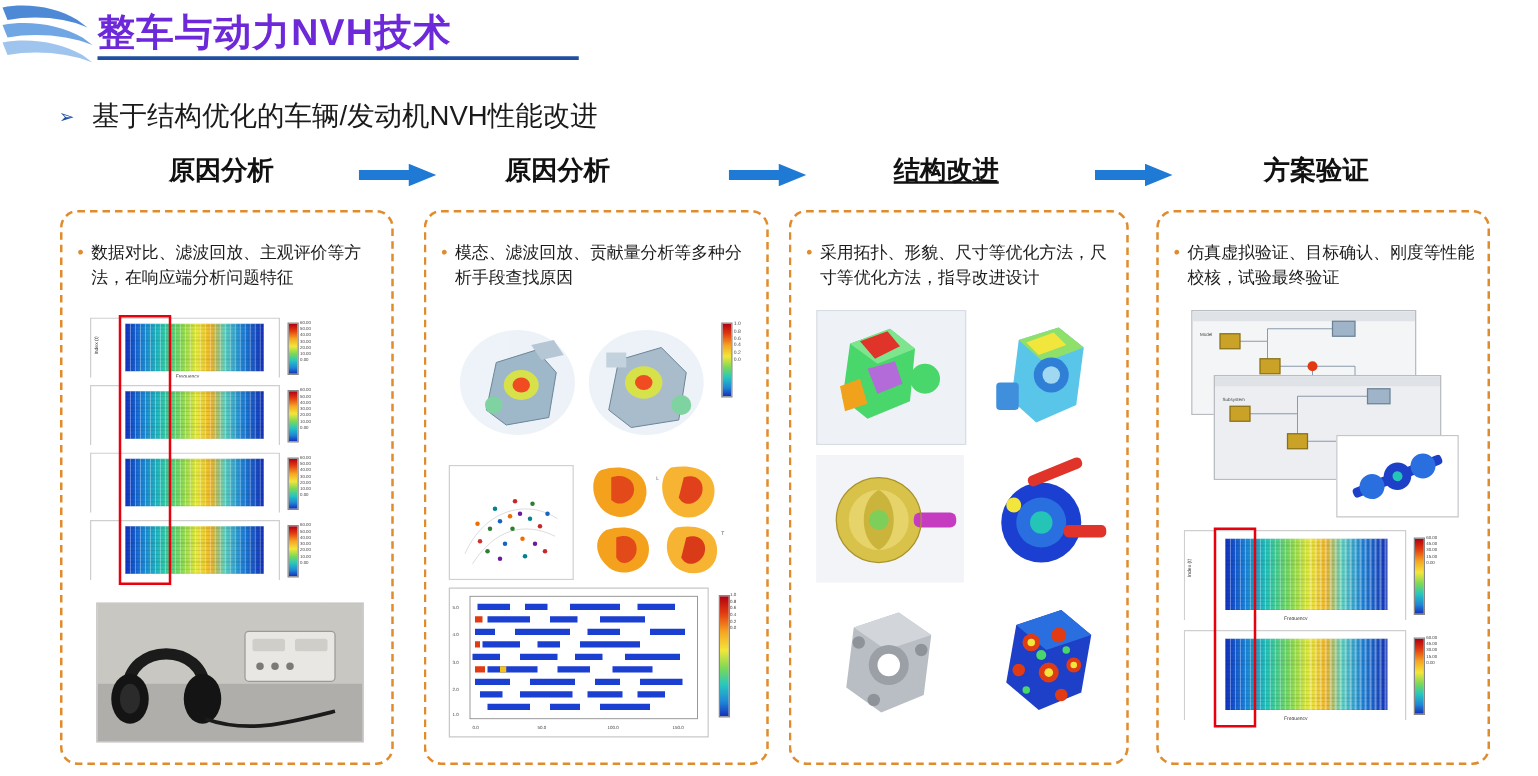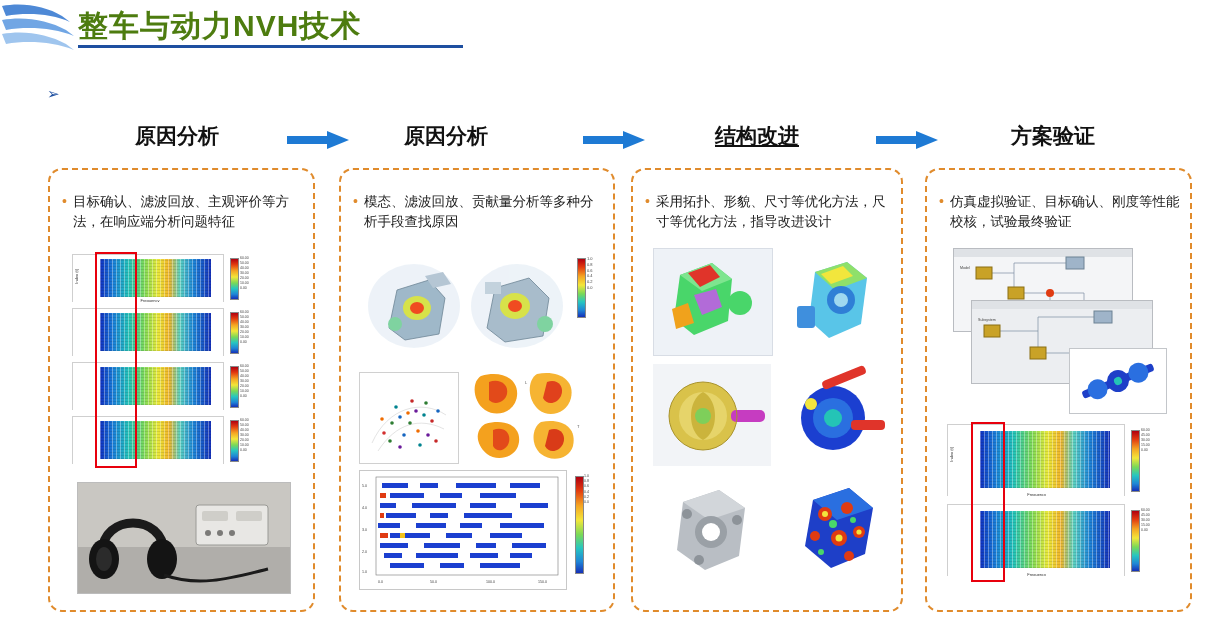--- a/index.html
+++ b/index.html
@@ -27,21 +27,21 @@
     left: 0; top: 0;
     width: 520px;
     height: 60px;
   }
   .header-title {
     position: absolute;
     left: 78px;
     top: 6px;
     font-size: 30px;
     font-weight: bold;
-    color: #4d7c0f;
+    color: #6d28d9;
     letter-spacing: 1px;
     white-space: nowrap;
   }
   .title-underline {
     position: absolute;
     left: 78px;
     top: 45px;
     width: 385px;
     height: 3px;
     background: #1e4fa0;
@@ -209,41 +209,42 @@
     <path d="M2,6 C22,2 46,6 62,16 L70,22 C52,14 28,12 6,16 Z" fill="#2f74cf" opacity="0.85"></path>
     <path d="M2,20 C24,16 48,20 66,30 L74,36 C54,28 28,26 6,30 Z" fill="#4e90dd" opacity="0.8"></path>
     <path d="M2,34 C24,30 48,34 66,44 L74,50 C54,42 28,40 6,44 Z" fill="#7fb2e8" opacity="0.75"></path>
   </svg>
   <div class="header-title">整车与动力NVH技术</div>
   <div class="title-underline"></div>
 </div>
 
 <div class="lead-bullet">
   <span class="arrow-mark">➢</span>
+  <span class="lead-text">基于结构优化的车辆/发动机NVH性能改进</span>
 </div>
 
 <div class="stage-head s1">原因分析</div>
 <div class="stage-head s2">原因分析</div>
 <div class="stage-head s3">结构改进</div>
 <div class="stage-head s4">方案验证</div>
 
 <svg class="big-arrow a1" viewBox="0 0 62 18" preserveAspectRatio="none">
   <polygon points="0,5 40,5 40,0 62,9 40,18 40,13 0,13" fill="#1e7ad4"></polygon>
 </svg>
 <svg class="big-arrow a2" viewBox="0 0 62 18" preserveAspectRatio="none">
   <polygon points="0,5 40,5 40,0 62,9 40,18 40,13 0,13" fill="#1e7ad4"></polygon>
 </svg>
 <svg class="big-arrow a3" viewBox="0 0 62 18" preserveAspectRatio="none">
   <polygon points="0,5 40,5 40,0 62,9 40,18 40,13 0,13" fill="#1e7ad4"></polygon>
 </svg>
 
 <div class="panel p1">
   <div class="panel-text">
     <span class="dot">•</span>
-    <span>目标确认、滤波回放、主观评价等方法，在响应端分析问题特征</span>
+    <span>数据对比、滤波回放、主观评价等方法，在响应端分析问题特征</span>
   </div>
 
   <div class="fig" style="left:22px; top:84px; width:218px; height:48px;">
     <div class="spectro" style="position:absolute; left:0; top:0; width:150px; height:48px;">
       <div class="canvas"></div>
       <div class="ylab">Index (t)</div>
       <div class="xlab">Frequency</div>
     </div>
     <div class="cbar" style="left:158px; top:4px; height:40px;"></div>
     <div class="cbar-ticks" style="left:168px; top:2px;">60.00<br>50.00<br>40.00<br>30.00<br>20.00<br>10.00<br>0.00</div>

